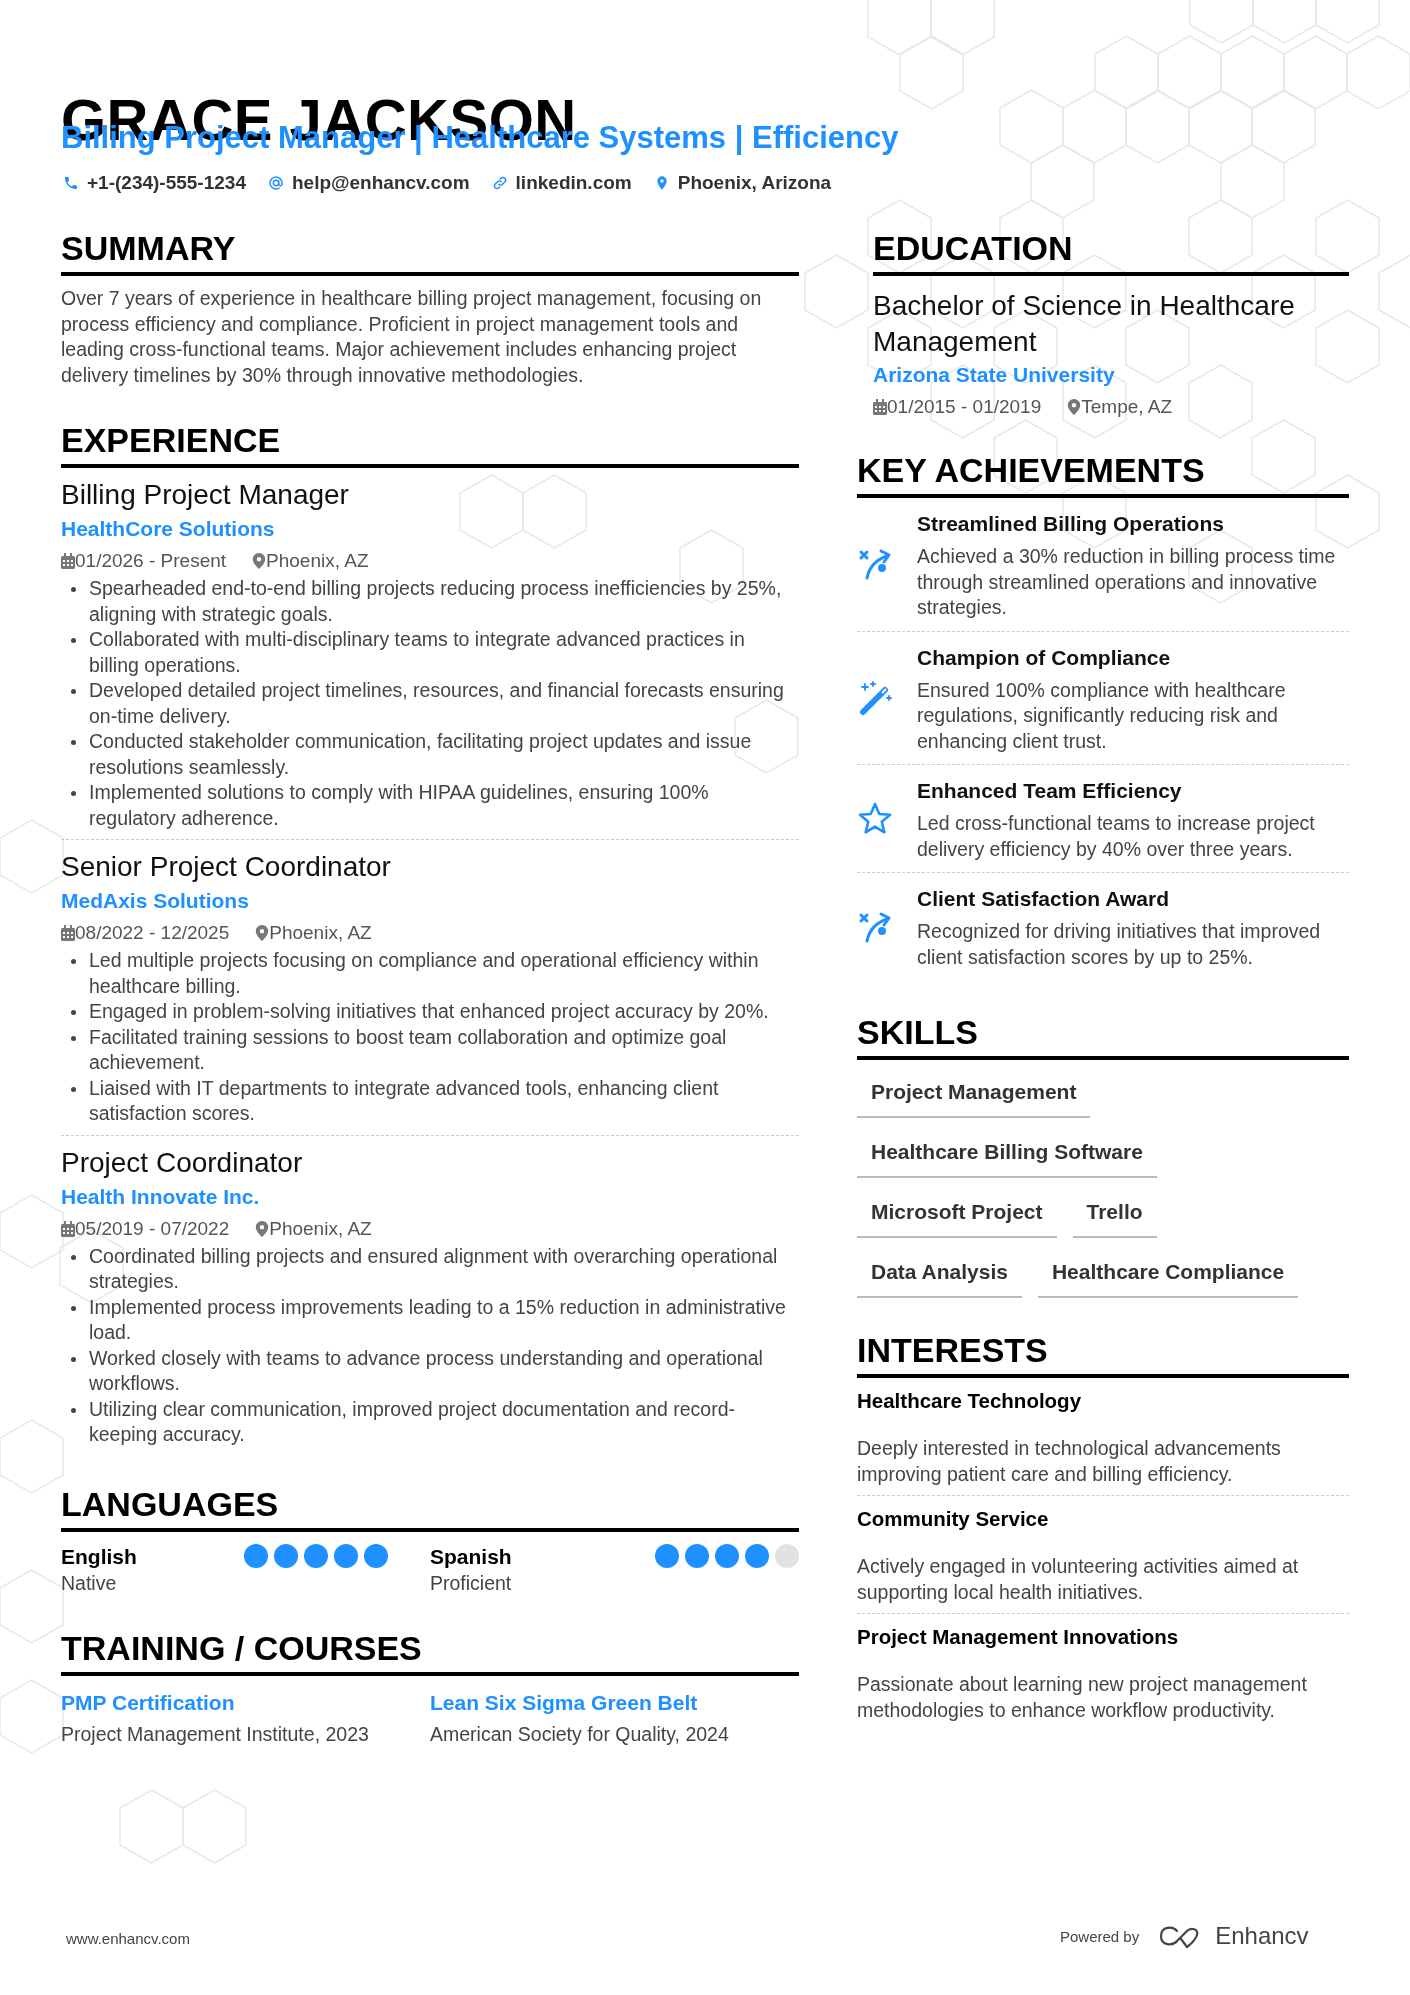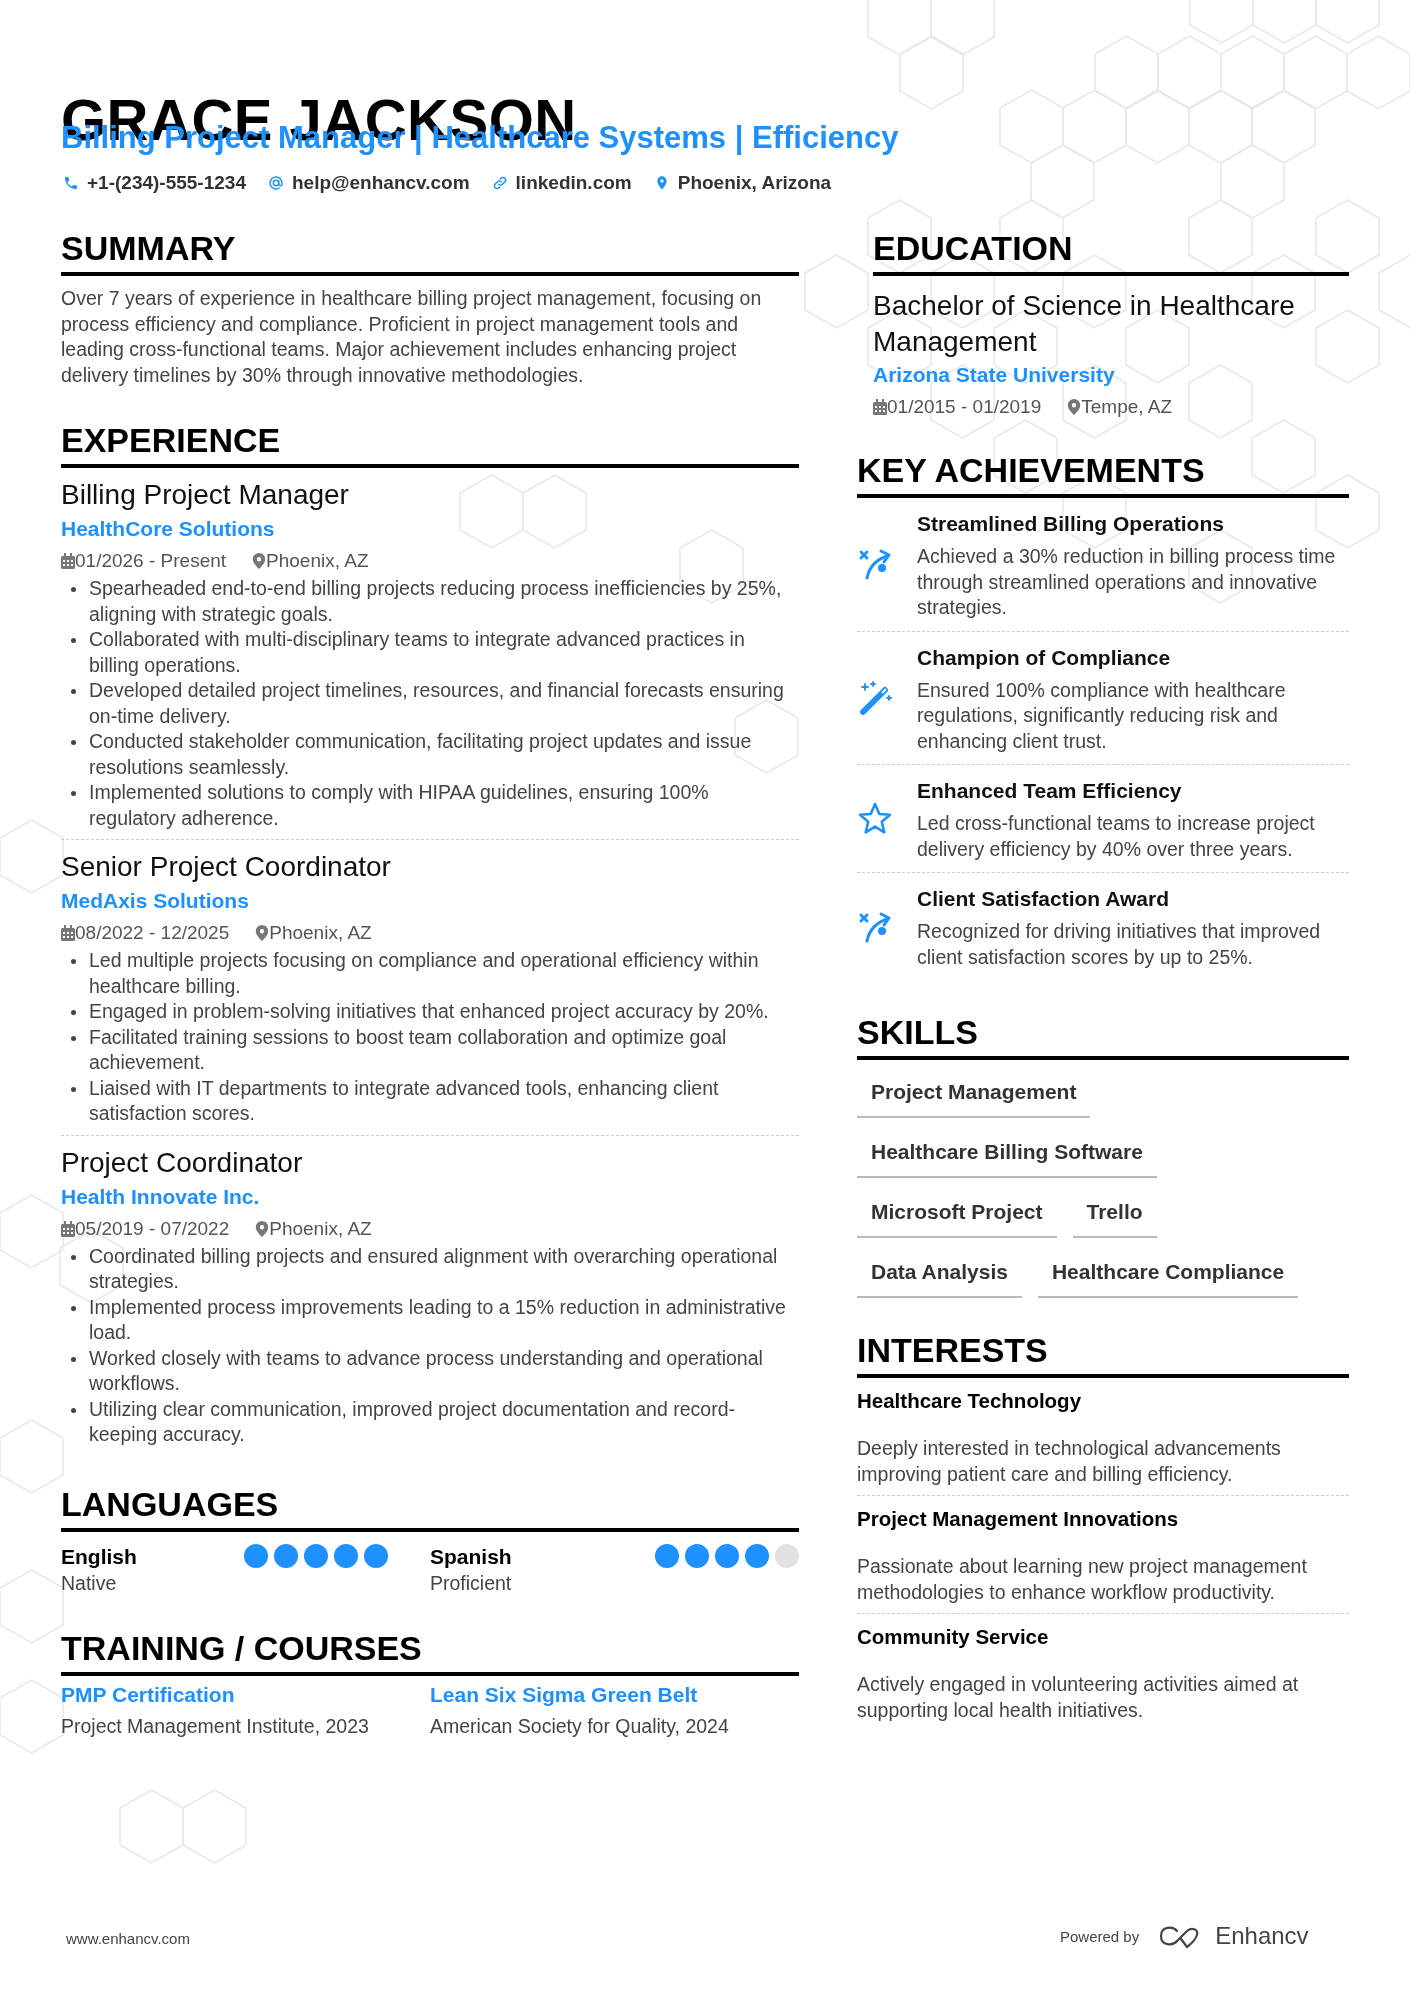--- a/index.html
+++ b/index.html
@@ -66,21 +66,21 @@
     .lang-row { display: flex; margin-top: 12px; }
     .lang { width: 50%; display: flex; justify-content: space-between; align-items: flex-start; padding-right: 0; }
     .lang:first-child { padding-right: 42px; }
     .lang-name { font-size: 21px; font-weight: 700; color: #000; line-height: 26px; }
     .lang-level { font-size: 19.5px; color: #444; line-height: 26px; }
     .dots { display: flex; gap: 6px; }
     .dot { width: 24px; height: 24px; border-radius: 50%; background: #1e90ff; }
     .dot.off { background: #e2e2e2; }
 
     
-    .train-row { display: flex; margin-top: 4px; }
+    .train-row { display: flex; margin-top: 12px; }
     .train { width: 50%; padding-right: 30px; }
     .train:last-child { padding-right: 0; }
     .train-title { font-size: 21px; font-weight: 700; color: #1e90ff; line-height: 30px; }
     .train-desc { font-size: 19.5px; color: #444; line-height: 25.5px; margin-top: 4px; }
 
     
     .edu-degree { font-size: 28px; color: #111; line-height: 36px; margin-top: 12px; }
     .edu-school { font-size: 21px; font-weight: 700; color: #1e90ff; line-height: 30px; }
 
     
@@ -485,26 +485,26 @@
       </div>
     </div>
 
     <div class="section">
       <div class="section-title">INTERESTS</div>
       <div class="int">
         <div class="int-title">Healthcare Technology</div>
         <div class="int-desc">Deeply interested in technological advancements improving patient care and billing efficiency.</div>
       </div>
       <div class="int">
+        <div class="int-title">Community Service</div>
+        <div class="int-desc">Actively engaged in volunteering activities aimed at supporting local health initiatives.</div>
+      </div>
+      <div class="int">
         <div class="int-title">Project Management Innovations</div>
         <div class="int-desc">Passionate about learning new project management methodologies to enhance workflow productivity.</div>
-      </div>
-      <div class="int">
-        <div class="int-title">Community Service</div>
-        <div class="int-desc">Actively engaged in volunteering activities aimed at supporting local health initiatives.</div>
       </div>
     </div>
   </div>
 
   <div class="footer-left">www.enhancv.com</div>
   <div class="footer-right">
     <span class="powered">Powered by</span>
     <div class="brand">
       <svg viewBox="0 0 48 26">
         <path d="M20 8C16 3 4 3 4 13s12 10 16 5l10-10c4-4 12-2 10 4-2 6-10 12-10 12L24 16" fill="none" stroke="#444" stroke-width="2.2" stroke-linecap="round" stroke-linejoin="round"></path>

